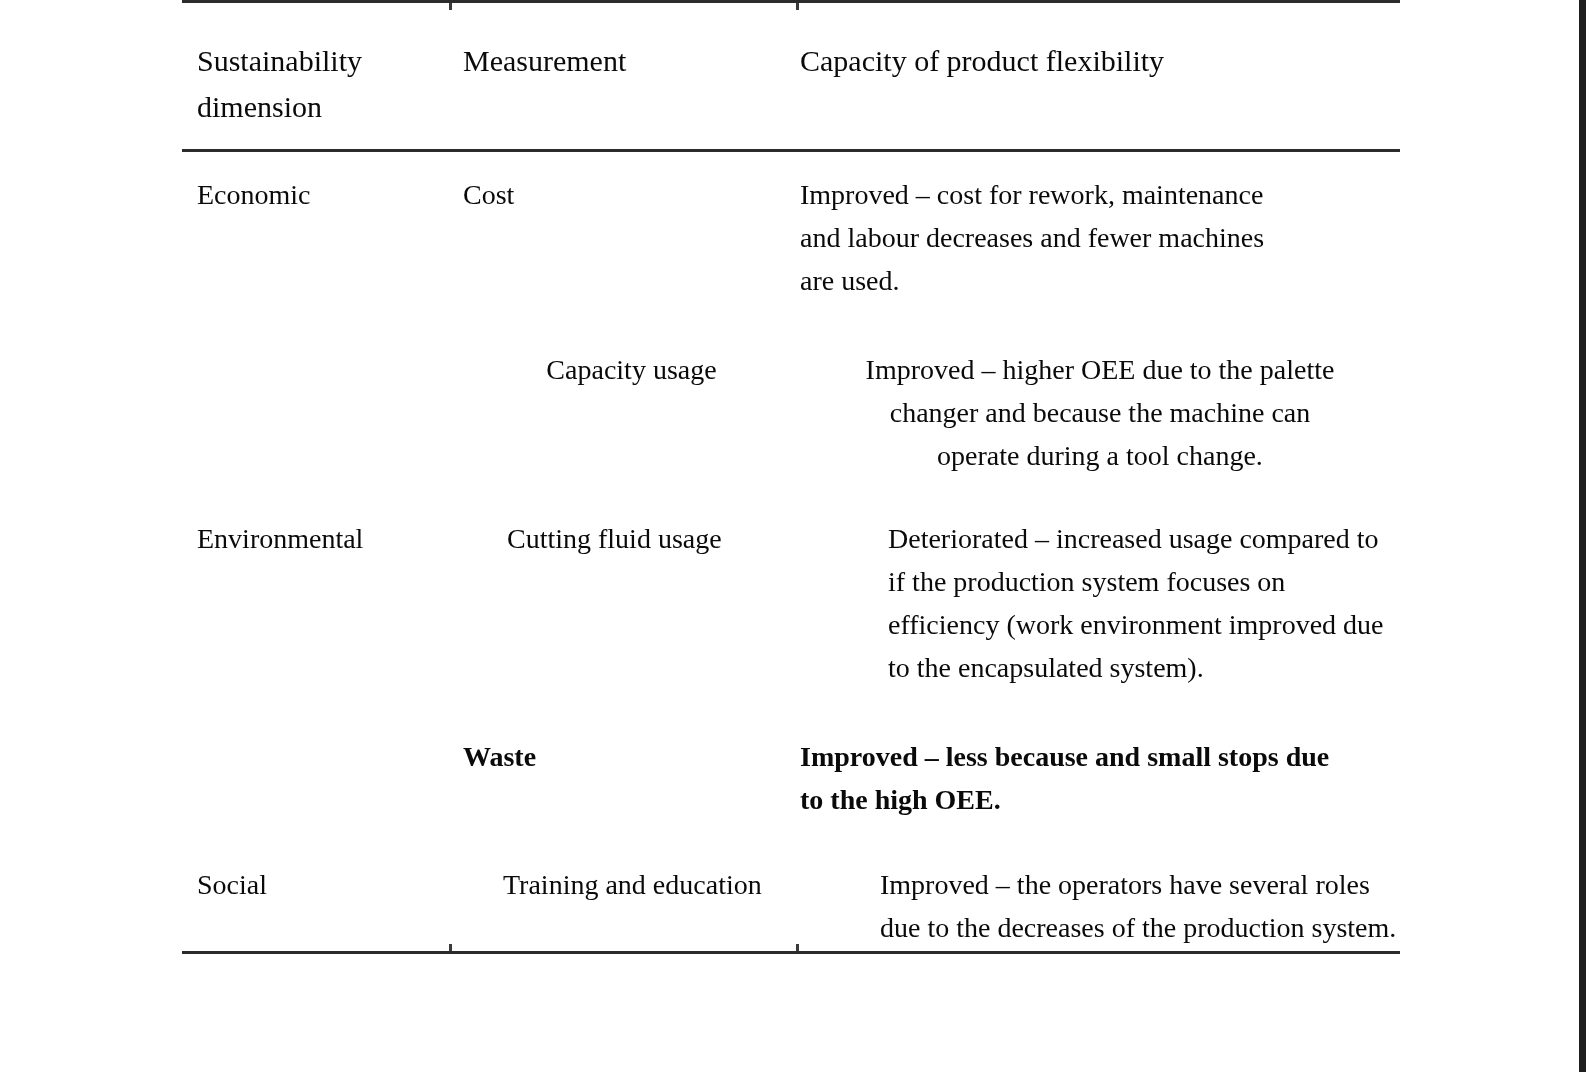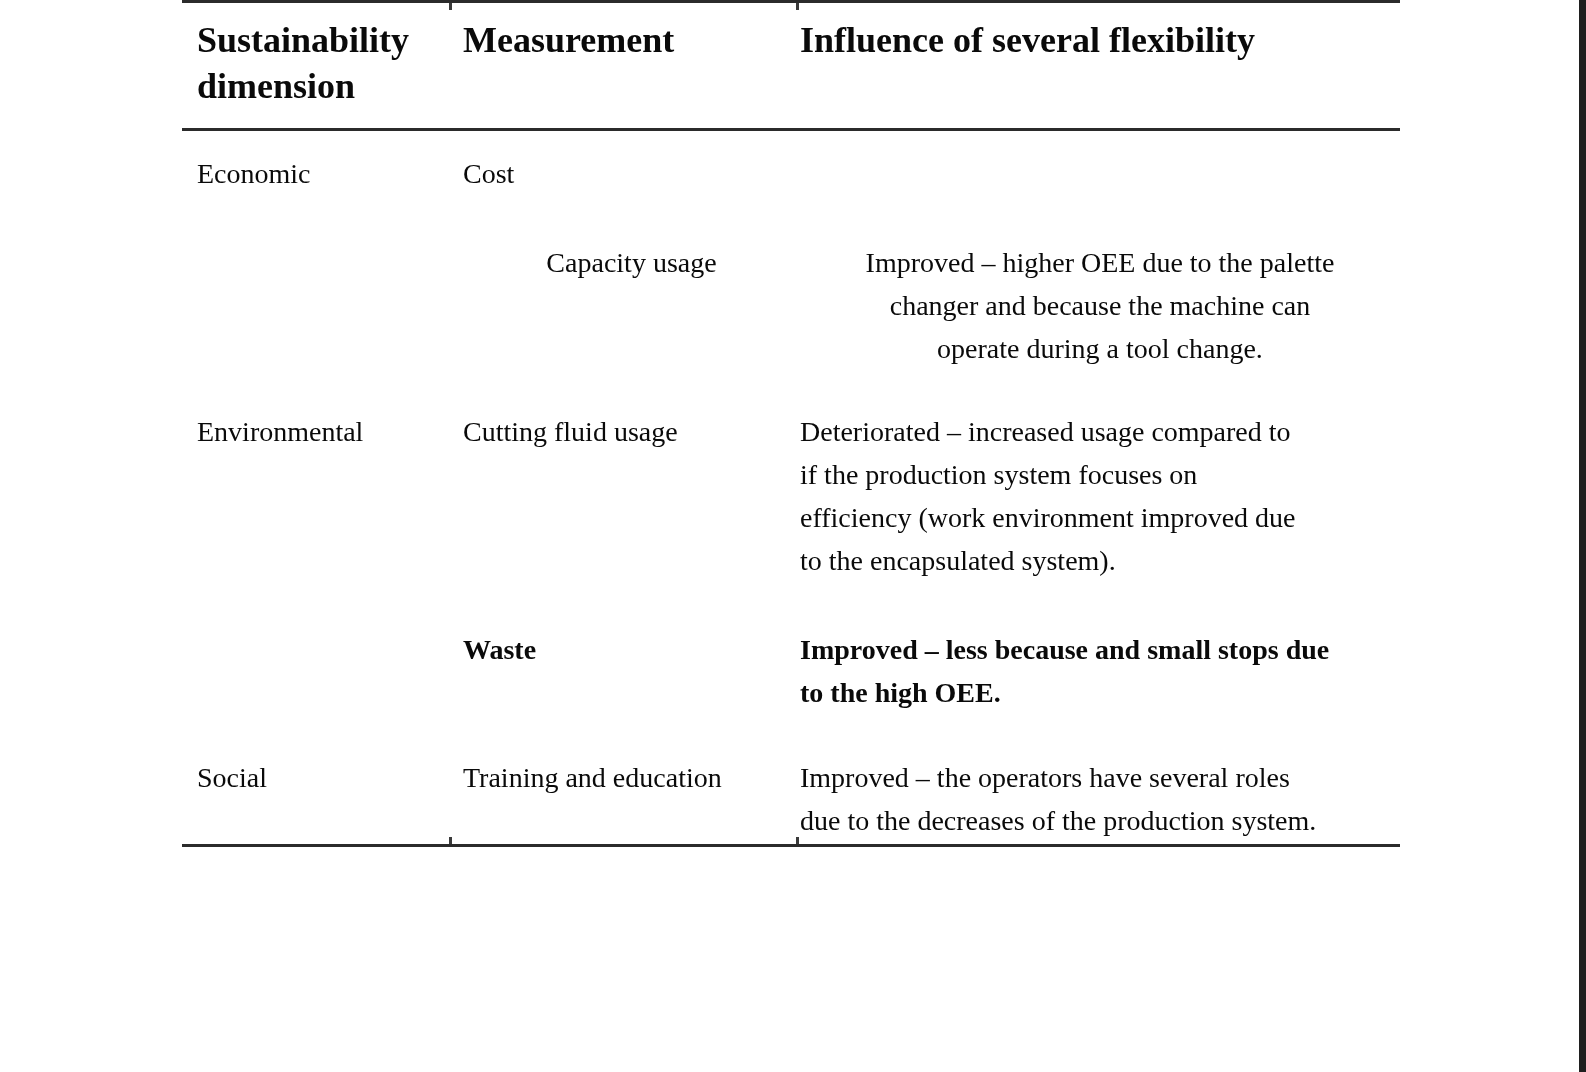--- a/index.html
+++ b/index.html
@@ -31,60 +31,64 @@
   .rule-bottom .tick { top: -7px; }
   .tick.t1 { left: 267px; }
   .tick.t2 { left: 614px; }
   .grid-row {
     display: grid;
     grid-template-columns: 281px 337px 1fr;
   }
   .header-row {
     padding-top: 14px;
     margin-bottom: 19px;
-    font-weight: bold;
-    font-size: 36px;
+    font-weight: normal;
+    font-size: 30px;
     line-height: 46px;
+    margin-top: 21px;
   }
   .body-row {
     font-size: 28px;
     line-height: 43px;
   }
   .body-row.r1 { padding-top: 21px; }
   .body-row.r2 { padding-top: 46px; text-align: center; }
-  .body-row.r3 { padding-top: 40px; }
+  .body-row.r3 { padding-top: 40px; gap: 44px; }
   .body-row.r4 { padding-top: 46px; font-weight: bold; }
-  .body-row.r5 { padding-top: 42px; }
+  .body-row.r5 { padding-top: 42px; gap: 40px; }
   .body-row.r6 { padding-top: 49px; }
   .cell { white-space: pre-line; }
   .cell.c1 { padding-left: 15px; }
   .rule-bottom { margin-top: 2px; }
 </style>
 </head>
 <body>
 
 <div class="paper-table">
 
   <div class="rule rule-top">
     <span class="tick t1"></span>
     <span class="tick t2"></span>
   </div>
 
   <div class="grid-row header-row">
     <div class="cell c1">Sustainability
 dimension</div>
     <div class="cell c2">Measurement</div>
-    <div class="cell c3">Influence of several flexibility</div>
+    <div class="cell c3">Capacity of product flexibility</div>
   </div>
 
   <div class="rule rule-mid"></div>
 
   <div class="grid-row body-row r1">
     <div class="cell c1">Economic</div>
     <div class="cell c2">Cost</div>
+    <div class="cell c3">Improved – cost for rework, maintenance
+and labour decreases and fewer machines
+are used.</div>
   </div>
 
   <div class="grid-row body-row r2">
     <div class="cell c1"></div>
     <div class="cell c2">Capacity usage</div>
     <div class="cell c3">Improved – higher OEE due to the palette
 changer and because the machine can
 operate during a tool change.</div>
   </div>
 

